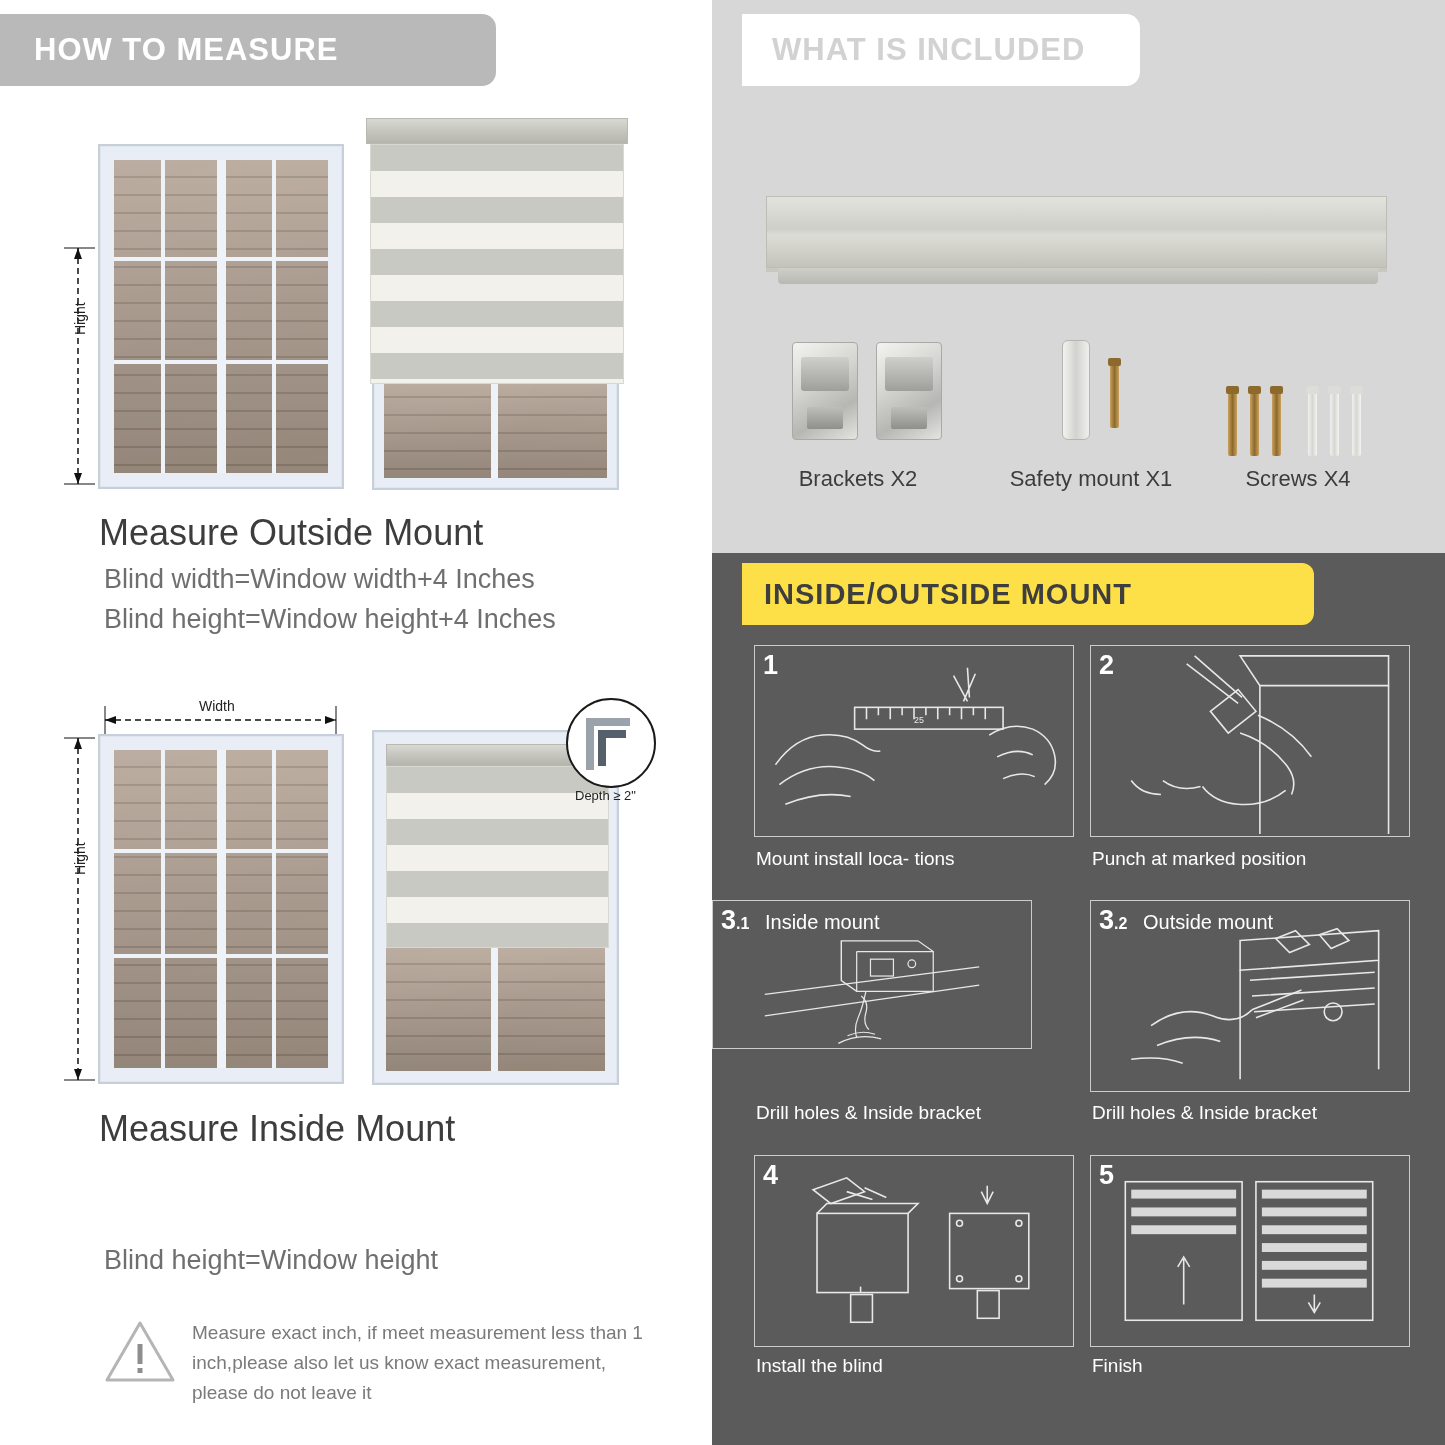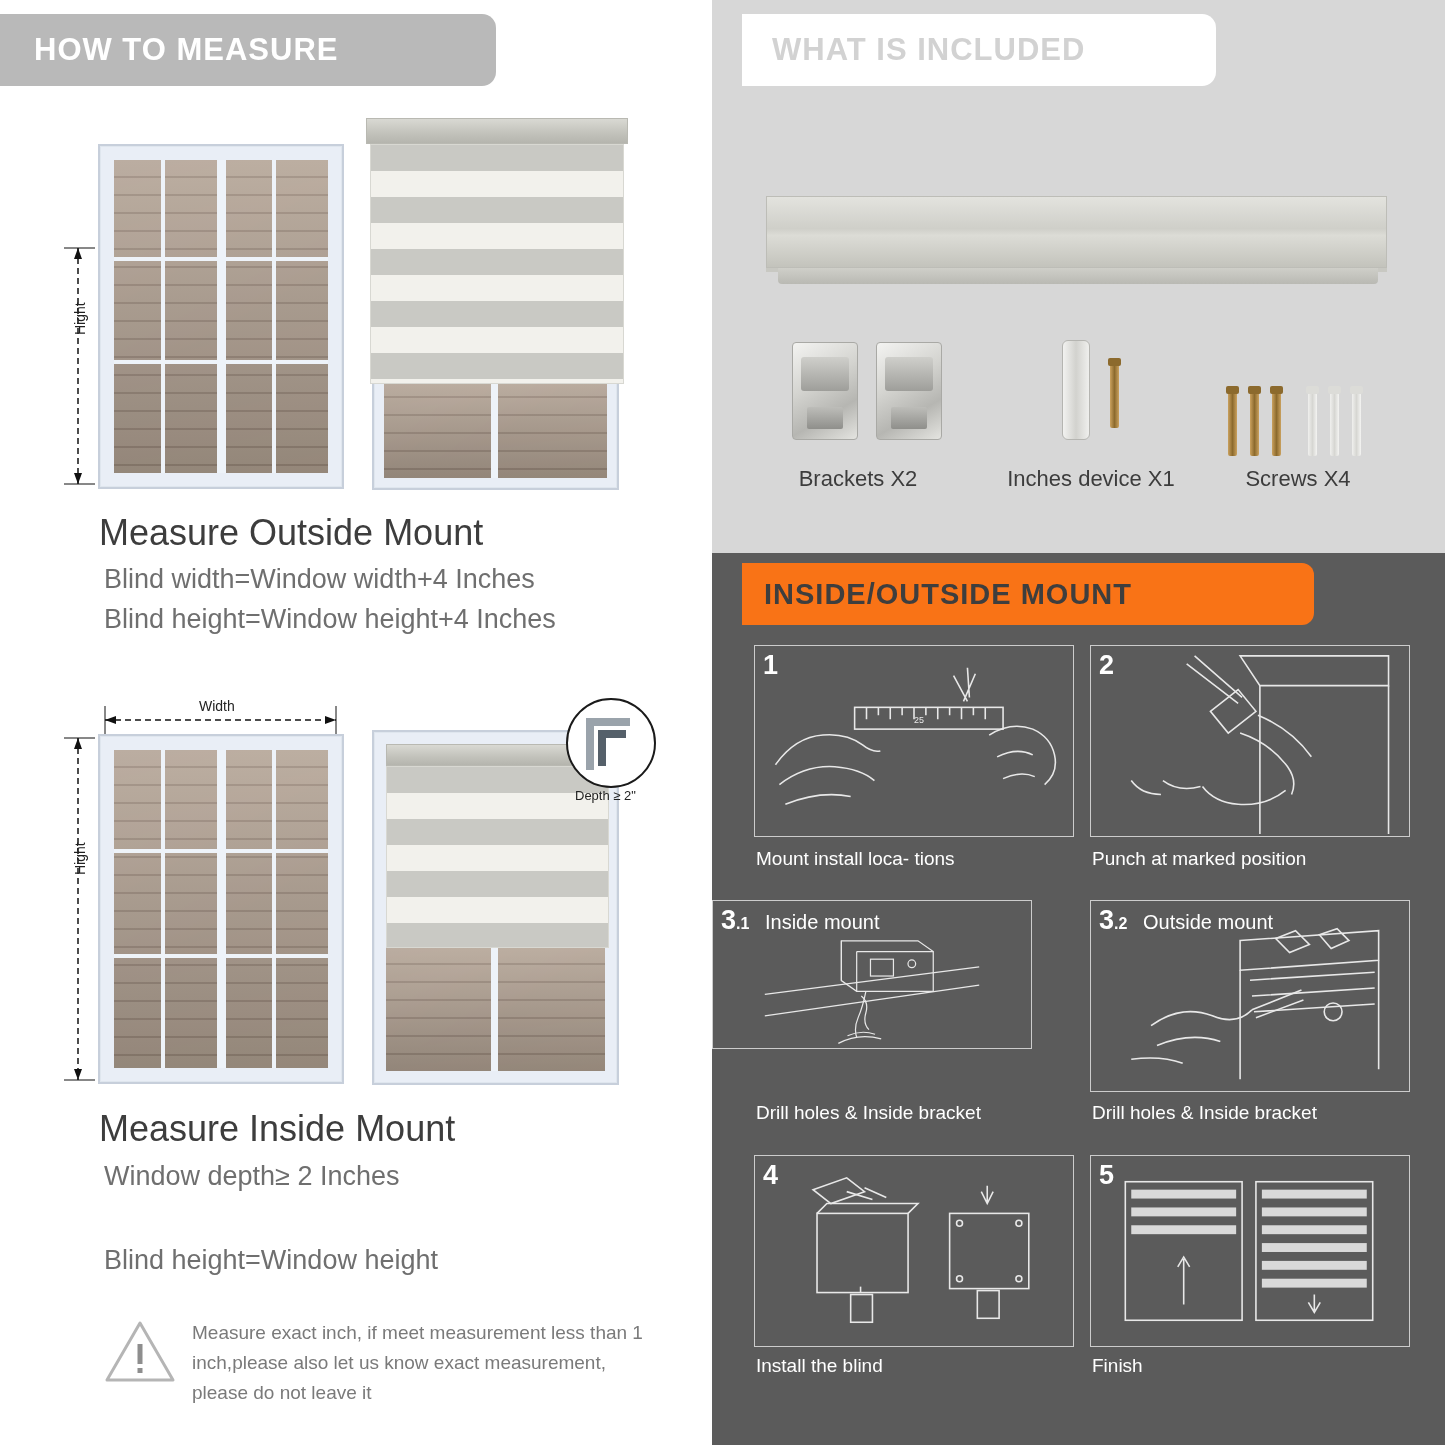--- a/index.html
+++ b/index.html
@@ -87,21 +87,21 @@
     position:absolute;border:2px solid #1a1a1a;border-radius:50%;
     background:#fff;overflow:hidden;
   }
 
   
   .right-top{
     position:absolute;left:712px;top:0;width:733px;height:553px;
     background:#d7d7d7;
   }
   #tab-included{
-    left:742px;top:14px;width:474px;height:72px;
+    left:742px;top:14px;width:398px;height:72px;
     background:#ffffff;color:#d2d2d2;padding-left:30px;box-sizing:border-box;
     border-radius:0 14px 14px 0;
   }
   .incl-title{
     position:absolute;left:0;right:0;top:135px;text-align:center;
     font-size:27px;font-weight:bold;color:#6b6b6b;
   }
   .rail{
     position:absolute;left:766px;top:196px;width:621px;height:72px;
     background:linear-gradient(180deg,#e3e3de 0%,#cfcfc9 45%,#dcdcd6 55%,#c3c3bc 100%);
@@ -148,21 +148,21 @@
   }
   .screwhead.clear{background:#dcdcd8;}
 
   
   .right-bot{
     position:absolute;left:712px;top:553px;width:733px;height:892px;
     background:#5b5b5b;
   }
   #tab-mount{
     left:742px;top:563px;width:572px;height:62px;
-    background:#f97316;color:#3e3e3e;padding-left:22px;box-sizing:border-box;
+    background:#fde047;color:#3e3e3e;padding-left:22px;box-sizing:border-box;
     border-radius:0 12px 12px 0;
   }
   #tab-mount .hdr-text{font-size:29px;}
 
   .step-box{
     position:absolute;border:1px solid #cccccc;box-sizing:border-box;
     background:#5b5b5b;
   }
   .step-num{
     position:absolute;left:8px;top:4px;font-size:27px;color:#ffffff;font-weight:bold;
@@ -271,21 +271,20 @@
       <div class="depth-circle" style="left:566px;top:8px;width:86px;height:86px;">
         <svg viewBox="0 0 86 86" width="86" height="86">
           <path d="M18 18 L62 18 L62 26 L26 26 L26 70 L18 70 Z" fill="#9aa3ab"></path>
           <path d="M30 30 L58 30 L58 38 L38 38 L38 66 L30 66 Z" fill="#55606a"></path>
         </svg>
       </div>
       <div class="dim-label" style="position:absolute;left:575px;top:98px;font-size:13px;">Depth ≥ 2"</div>
     </div>
 
     <div class="title-big" style="left:99px;top:1108px;">Measure Inside Mount</div>
-    <div class="line-txt" style="left:104px;top:1161px;">Window depth≥ 2 Inches</div>
     <div class="line-txt" style="left:104px;top:1245px;text-align:center;">Blind height=Window height</div>
 
     <div class="note-wrap" style="left:104px;top:1318px;width:560px;">
       <div class="warn-tri">
         <svg viewBox="0 0 72 66" width="72" height="66">
           <path d="M36 5 L69 62 L3 62 Z" fill="none" stroke="#b5b5b5" stroke-width="3" stroke-linejoin="round"></path>
           <rect x="33.5" y="26" width="5" height="20" fill="#8e8e8e"></rect>
           <rect x="33.5" y="50" width="5" height="5" fill="#8e8e8e"></rect>
         </svg>
       </div>
@@ -304,21 +303,21 @@
   <div class="rail-lip"></div>
 
   <div class="bracket" style="left:792px;top:342px;"></div>
   <div class="bracket" style="left:876px;top:342px;"></div>
   <div class="part-label" style="left:770px;top:466px;width:176px;">Brackets X2</div>
 
   <div class="safety"></div>
   <div class="screw" style="left:1110px;top:362px;">
       <span class="screwhead"></span>
     </div>
-  <div class="part-label" style="left:996px;top:466px;width:190px;">Inches device X1</div>
+  <div class="part-label" style="left:996px;top:466px;width:190px;">Safety mount X1</div>
 
   <div class="screw" style="left:1228px;top:390px;">
       <span class="screwhead"></span>
     </div>
   <div class="screw" style="left:1250px;top:390px;">
       <span class="screwhead"></span>
     </div>
   <div class="screw" style="left:1272px;top:390px;">
       <span class="screwhead"></span>
     </div>

